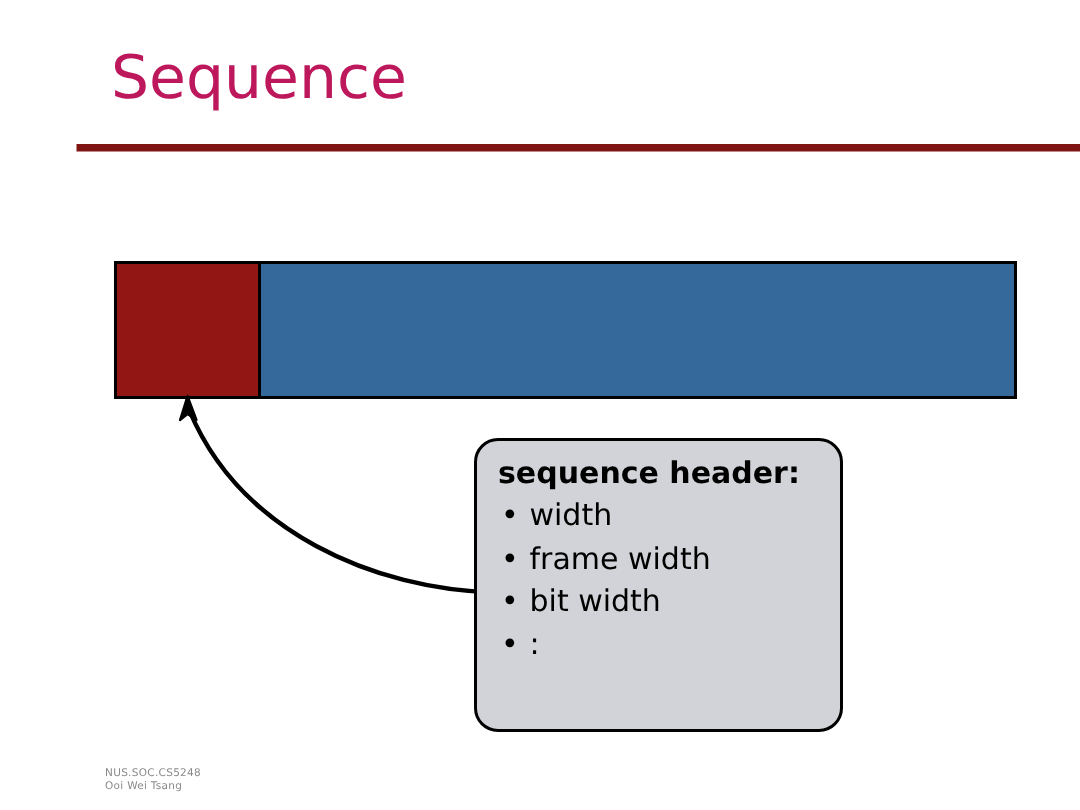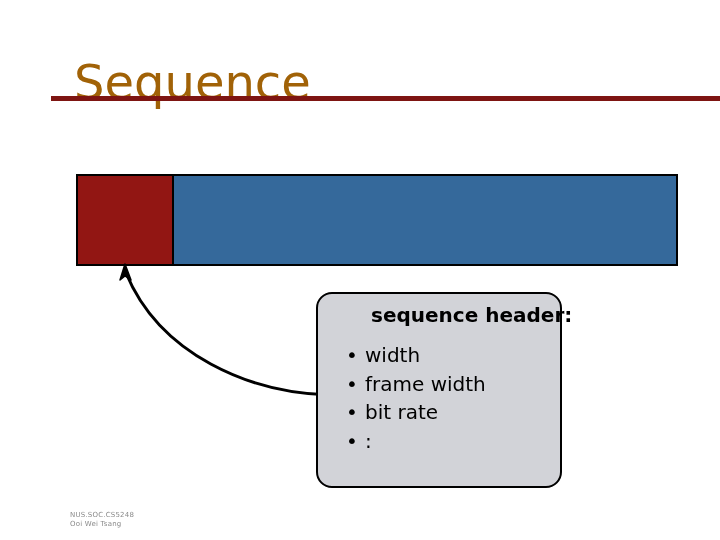--- a/index.html
+++ b/index.html
@@ -20,25 +20,25 @@
     top: 0;
     width: 720px;
     height: 540px;
     background: #ffffff;
   }
 
   
   #slide-title {
     position: absolute;
     left: 74px;
-    top: 58px;
-    font-size: 48px;
+    top: 28px;
+    font-size: 40px;
     line-height: 48px;
     font-weight: 400;
-    color: #a16207;
+    color: #be185d;
     letter-spacing: 0px;
     white-space: nowrap;
   }
   #title-rule {
     position: absolute;
     left: 51px;
     top: 96px;
     width: 669px;
     height: 5px;
     background: #7E1512;
@@ -81,25 +81,24 @@
     border-radius: 16px;
     box-sizing: border-box;
     padding: 8px 10px 8px 14px;
   }
   #callout-title {
     font-size: 20px;
     line-height: 27px;
     font-weight: bold;
     color: #000000;
     white-space: nowrap;
-    margin-left: 39px;
   }
   #callout-list {
     list-style: none;
-    margin: 12px;
+    margin: 0;
     padding: 0;
   }
   #callout-list li {
     font-size: 20px;
     line-height: 28.5px;
     color: #000000;
     white-space: nowrap;
     position: relative;
     padding-left: 21px;
   }
@@ -152,21 +151,21 @@
   <svg id="connector-arrow" viewBox="0 0 230 145" width="230" height="145" xmlns="http://www.w3.org/2000/svg">
     <path d="M 230 140 C 150 138 60 100 26 18" fill="none" stroke="#000000" stroke-width="3" stroke-linecap="round"></path>
     <path d="M 25 9 L 20 25 L 25 21 L 31 25 Z" fill="#000000" stroke="#000000" stroke-width="1.5" stroke-linejoin="round"></path>
   </svg>
 
   <div id="callout">
     <div id="callout-title">sequence header:</div>
     <ul id="callout-list">
       <li>width</li>
       <li>frame width</li>
-      <li>bit rate</li>
+      <li>bit width</li>
       <li>:</li>
     </ul>
   </div>
 
   <div id="footer">
     <div>NUS.SOC.CS5248</div>
     <div>Ooi Wei Tsang</div>
   </div>
 
 </div>

